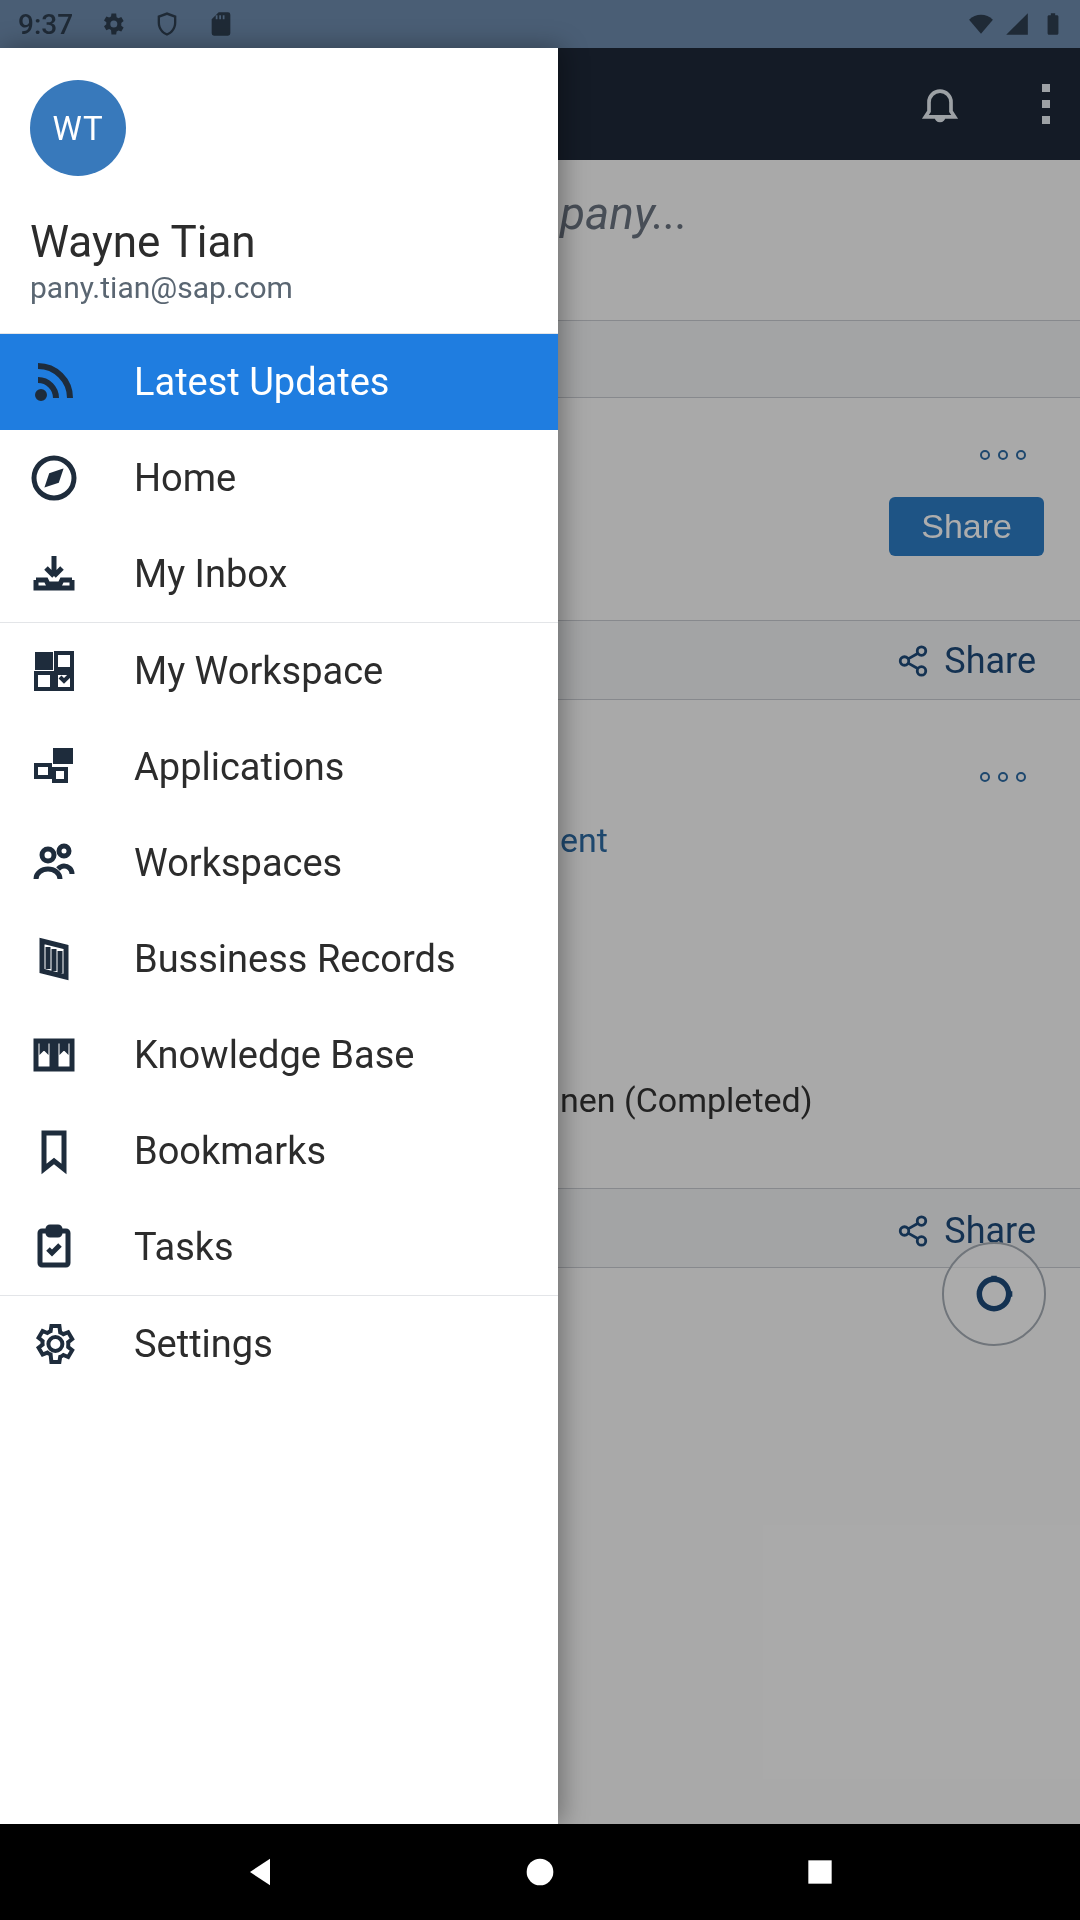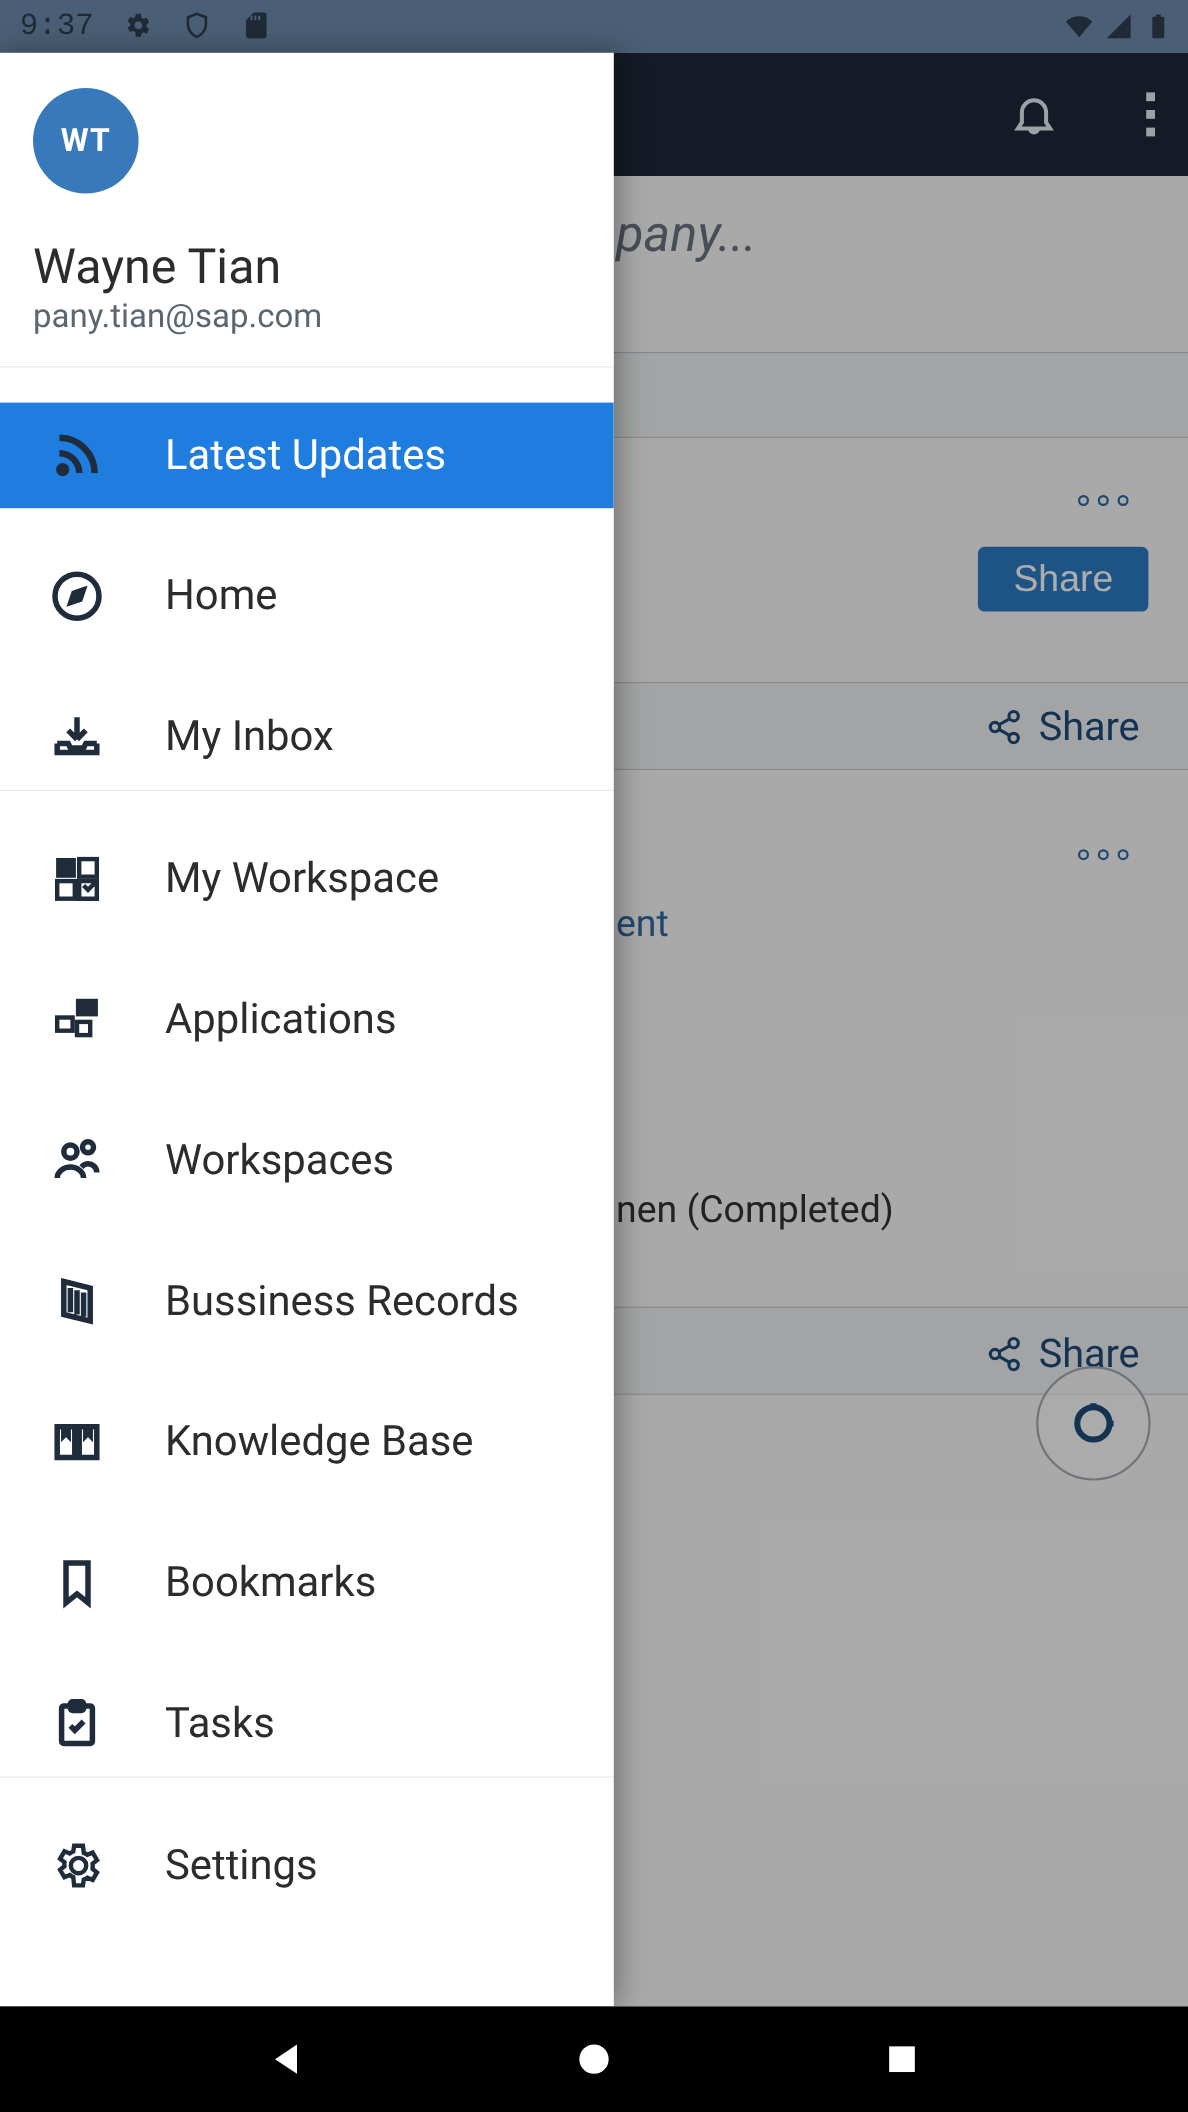--- a/index.html
+++ b/index.html
@@ -1,21 +1,21 @@
 <!DOCTYPE html>
 <html><head>
   <meta charset="utf-8">
   <style>
     * { margin: 0; padding: 0; box-sizing: border-box; }
     html, body { width: 1080px; height: 1920px; overflow: hidden; font-family: -apple-system, "Segoe UI", Roboto, Arial, sans-serif; background: #000; }
     .viewport { width: 1080px; height: 1920px; position: relative; background: #e8e9ea; }
 
     
     .status-bar { height: 48px; background: #4a5e75; display: flex; align-items: center; justify-content: space-between; padding: 0 14px 0 18px; }
-    .status-left { display: flex; gap: 26px; font-family: Liberation Mono, monospace; }
+    .status-left { display: flex; align-items: center; gap: 26px; }
     .status-time { font-size: 28px; font-weight: 500; color: #1f2a36; }
     .status-left svg, .status-right svg { width: 28px; height: 28px; fill: #1f2a36; }
     .status-right { display: flex; align-items: center; gap: 10px; }
     .status-right svg { width: 26px; height: 26px; }
 
     
     .app-header { position: absolute; top: 48px; left: 0; right: 0; height: 112px; background: #1e2939; display: flex; align-items: center; justify-content: flex-end; padding-right: 30px; gap: 80px; }
     .app-header svg { width: 44px; height: 44px; fill: #e7edf4; }
     .dots-vert { display: flex; flex-direction: column; gap: 8px; align-items: center; }
     .dots-vert span { width: 8px; height: 8px; background: #e7edf4; }
@@ -40,25 +40,25 @@
     .bg-bar.a { top: 160px; height: 78px; } 
     .bg-bar.b { top: 460px; height: 80px; }
     .bg-bar.c { top: 1028px; height: 80px; }
 
     
     .scrim { position: absolute; top: 48px; left: 0; right: 0; bottom: 96px; background: rgba(0,0,0,0.32); }
 
     
     .drawer { position: absolute; top: 48px; left: 0; width: 558px; bottom: 96px; background: #ffffff; box-shadow: 4px 0 24px rgba(0,0,0,0.35); display: flex; flex-direction: column; }
     .drawer-profile { padding: 32px 30px 28px; border-bottom: 1px solid #e3e5e8; }
-    .avatar { width: 96px; height: 96px; border-radius: 50%; background: #3879bb; color: #fff; display: flex; align-items: center; justify-content: center; font-size: 29px; letter-spacing: 1px; font-weight: bold; }
+    .avatar { width: 96px; height: 96px; border-radius: 50%; background: #3879bb; color: #fff; display: flex; align-items: center; justify-content: center; font-size: 33px; letter-spacing: 1px; }
     .profile-name { margin-top: 40px; font-size: 44px; color: #2c2c2c; font-weight: 400; }
     .profile-email { font-size: 30px; color: #5a6672; margin-top: 2px; }
     .nav-list { flex: 1; overflow: hidden; }
-    .nav-item { display: flex; align-items: center; gap: 56px; padding: 0 46px; height: 96px; margin-top: 32px; }
+    .nav-item { display: flex; align-items: center; gap: 56px; padding: 0 30px; height: 96px; }
     .nav-item .ic { width: 48px; height: 48px; display: flex; align-items: center; justify-content: center; flex-shrink: 0; }
     .nav-item .ic svg { width: 48px; height: 48px; fill: #1e2c3c; stroke: #1e2c3c; }
     .nav-label { font-size: 38px; color: #2c2c2c; font-weight: 400; }
     .nav-item.active { background: #1f7de0; }
     .nav-item.active .nav-label { color: #ffffff; }
     .nav-item.active .ic svg { fill: #1e2c3c; stroke: #1e2c3c; }
     .nav-divider { height: 1px; background: #e3e5e8; margin: 0; }
     .nav-divider.thick { margin-top: 0; }
     .nav-item.settings { height: 96px; }
     .drawer .nav-list .nav-item:last-child { margin-bottom: -20px; } 

